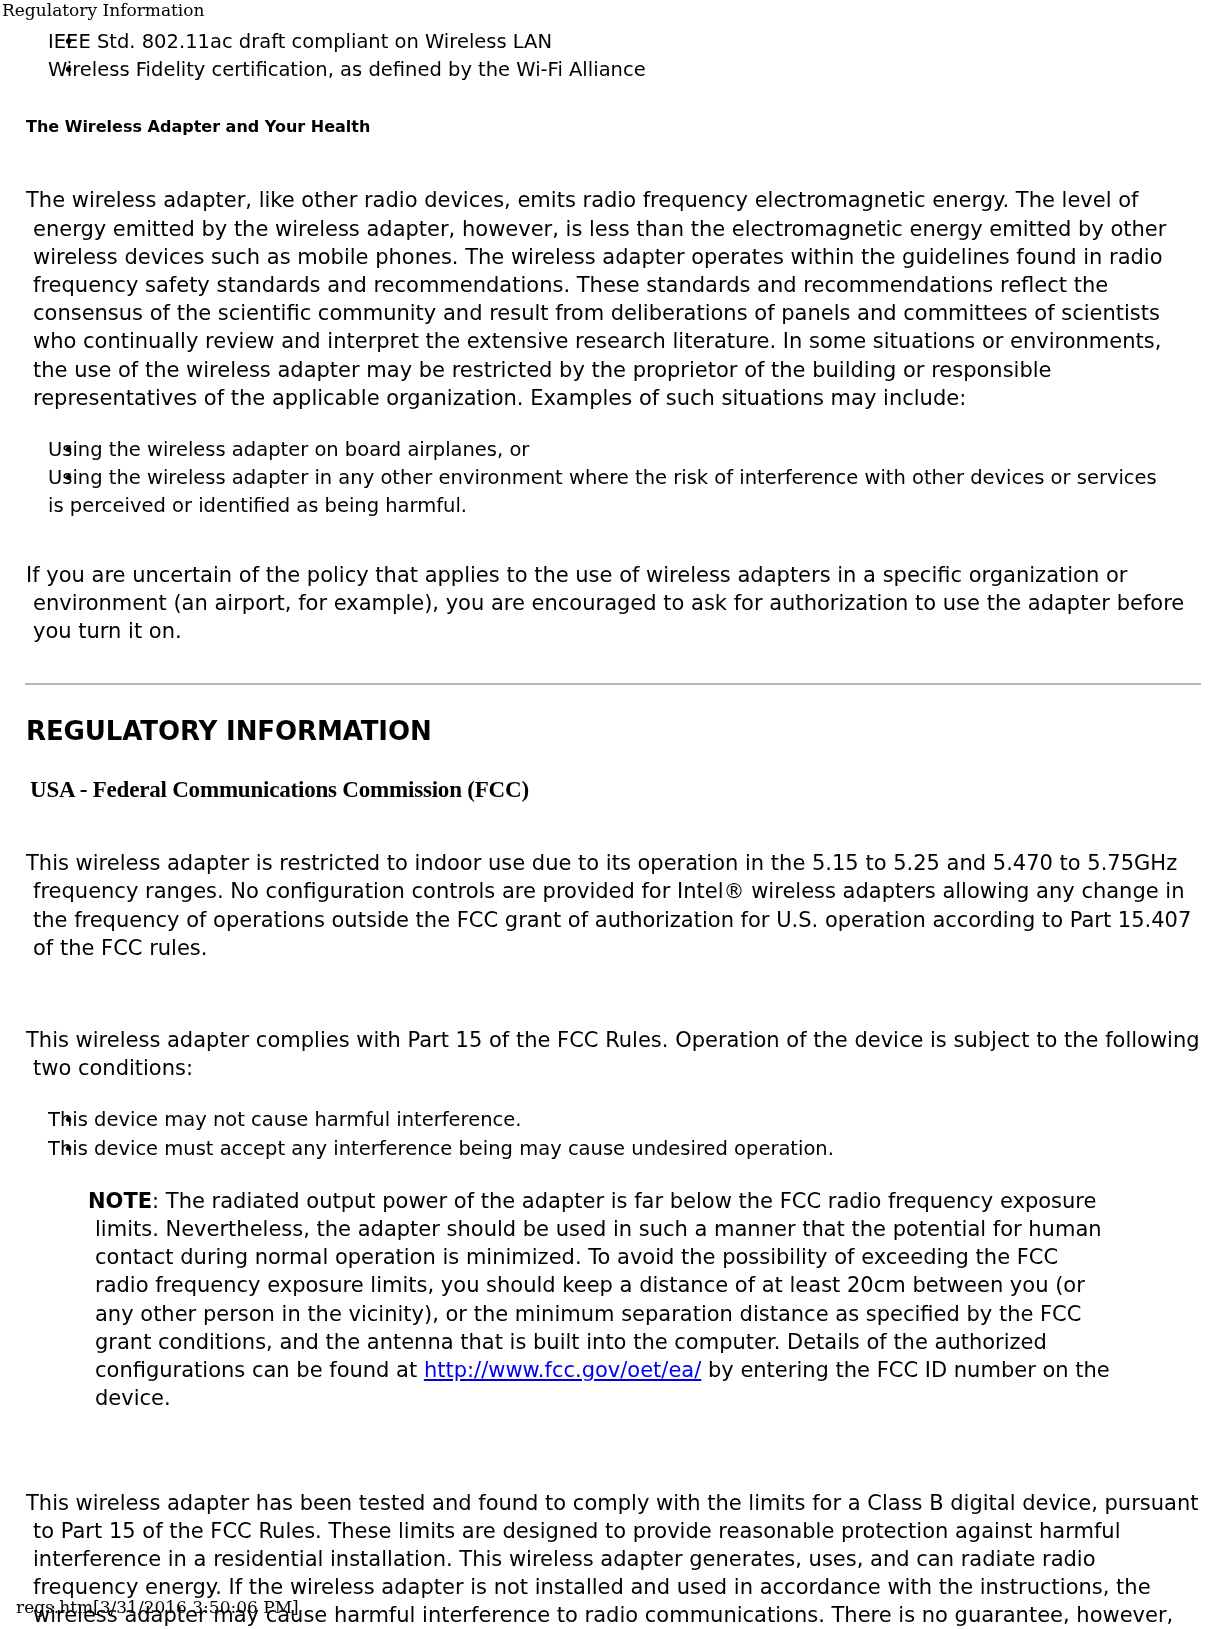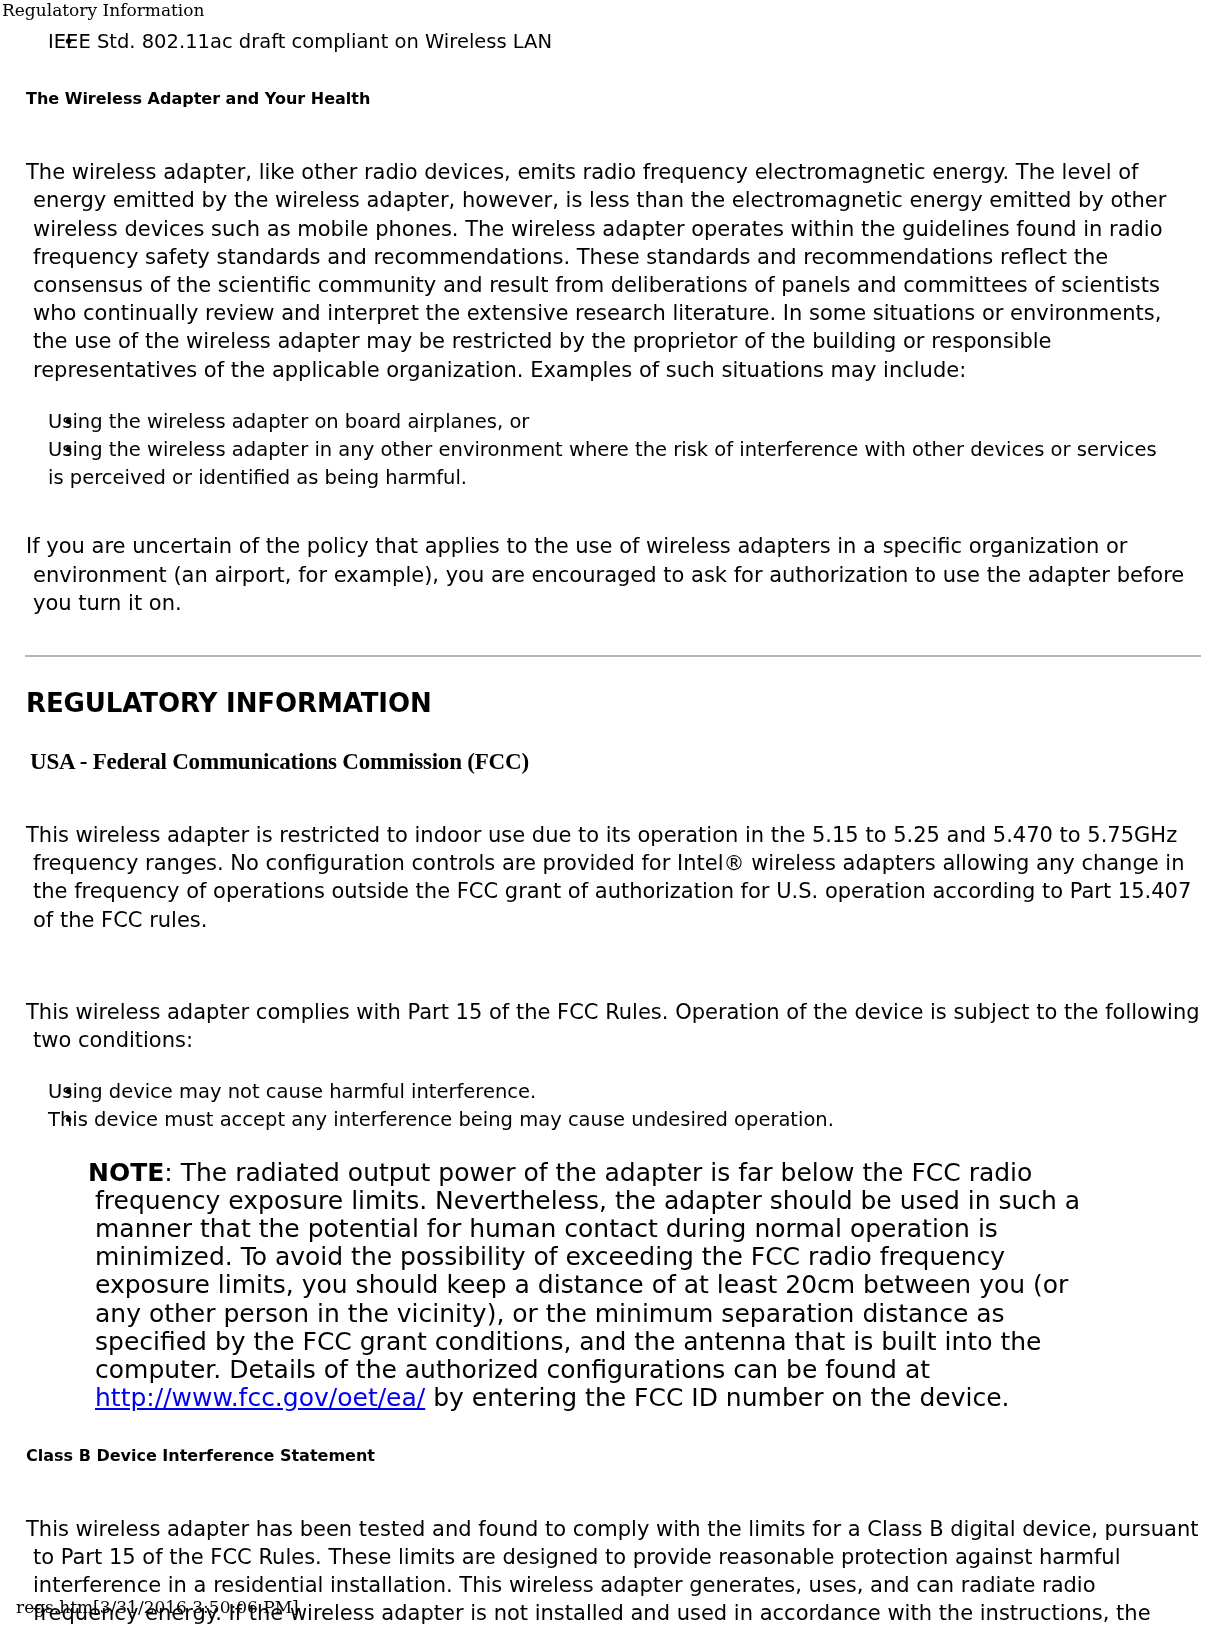--- a/index.html
+++ b/index.html
@@ -103,21 +103,21 @@
     left: 63px;
     top: -1px;
     font-size: 19px;
     line-height: 28.2px;
   }
 
   
   .note-block {
     margin: 0;
     padding: 0 110px 0 88px;
-    font-size: 25px;
+    font-size: 21px;
     line-height: 28.2px;
     text-indent: -7px;
     padding-left: 95px;
   }
   .note-label { font-weight: bold; }
 
   a.ext-link {
     color: #0000ee;
     text-decoration: underline;
   }
@@ -136,20 +136,21 @@
 </style>
 </head>
 <body>
 
 <div class="page-header">Regulatory Information</div>
 
 <div class="content">
 
   <ul class="bullets">
     <li><span>IEEE Std. 802.11ac draft compliant on Wireless LAN</span></li>
+    <li><span>Wireless Fidelity certification, as defined by the Wi-Fi Alliance</span></li>
   </ul>
 
   <div class="gap-lg"></div>
 
   <h4 class="bold-head">The Wireless Adapter and Your Health</h4>
 
   <div class="gap-lg"></div>
 
   <p class="body-para">The wireless adapter, like other radio devices, emits radio frequency electromagnetic energy. The level of energy emitted by the wireless adapter, however, is less than the electromagnetic energy emitted by other wireless devices such as mobile phones. The wireless adapter operates within the guidelines found in radio frequency safety standards and recommendations. These standards and recommendations reflect the consensus of the scientific community and result from deliberations of panels and committees of scientists who continually review and interpret the extensive research literature. In some situations or environments, the use of the wireless adapter may be restricted by the proprietor of the building or responsible representatives of the applicable organization. Examples of such situations may include:</p>
 
@@ -183,31 +184,30 @@
   <div class="gap-md"></div>
 
 
   <div class="gap-md"></div>
 
   <p class="body-para">This wireless adapter complies with Part 15 of the FCC Rules. Operation of the device is subject to the following two conditions:</p>
 
   <div class="gap-md"></div>
 
   <ul class="bullets">
-    <li><span>Using device may not cause harmful interference.</span></li>
+    <li><span>This device may not cause harmful interference.</span></li>
     <li><span>This device must accept any interference being may cause undesired operation.</span></li>
   </ul>
 
   <div class="gap-md"></div>
 
   <p class="note-block"><span class="note-label">NOTE</span><span>: The radiated output power of the adapter is far below the FCC radio frequency exposure limits. Nevertheless, the adapter should be used in such a manner that the potential for human contact during normal operation is minimized. To avoid the possibility of exceeding the FCC radio frequency exposure limits, you should keep a distance of at least 20cm between you (or any other person in the vicinity), or the minimum separation distance as specified by the FCC grant conditions, and the antenna that is built into the computer. Details of the authorized configurations can be found at </span><a class="ext-link" href="#">http://www.fcc.gov/oet/ea/</a><span> by entering the FCC ID number on the device.</span></p>
 
   <div class="gap-lg"></div>
 
-  <h4 class="bold-head">Class B Device Interference Statement</h4>
 
   <div class="gap-lg"></div>
 
   <p class="body-para">This wireless adapter has been tested and found to comply with the limits for a Class B digital device, pursuant to Part 15 of the FCC Rules. These limits are designed to provide reasonable protection against harmful interference in a residential installation. This wireless adapter generates, uses, and can radiate radio frequency energy. If the wireless adapter is not installed and used in accordance with the instructions, the wireless adapter may cause harmful interference to radio communications. There is no guarantee, however, that such interference will not occur in a particular installation. If this wireless adapter does cause harmful interference to radio or television reception (which can be determined by turning the equipment off and on), the user is encouraged to try to correct the interference by taking one or more of the following measures:</p>
 
   <div class="gap-md"></div>
 
 </div>
 
 <div class="page-footer">regs.htm[3/31/2016 3:50:06 PM]</div>

